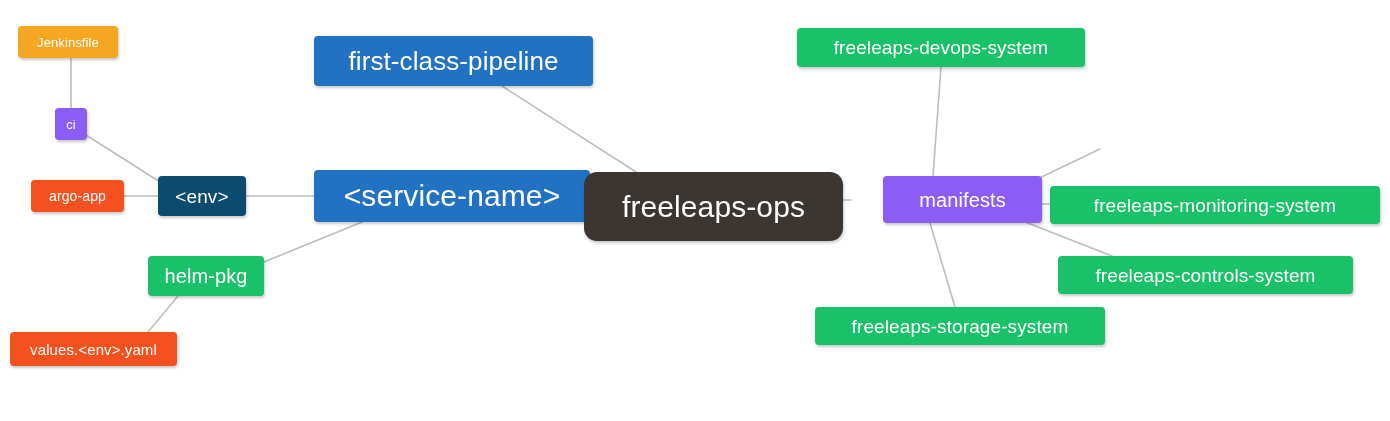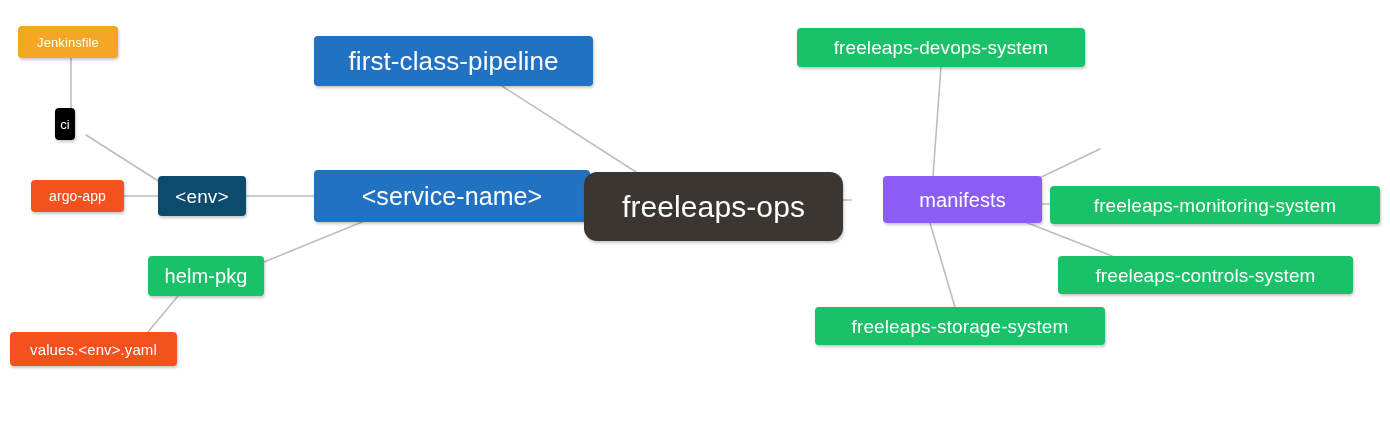--- a/index.html
+++ b/index.html
@@ -68,27 +68,27 @@
       <line x1="564" y1="199" x2="584" y2="199" stroke="#bdbdbd" stroke-width="1.6" stroke-linecap="round"></line>
       <line x1="843" y1="200" x2="851" y2="200" stroke="#bdbdbd" stroke-width="1.6" stroke-linecap="round"></line>
       <line x1="933" y1="176" x2="941" y2="67" stroke="#bdbdbd" stroke-width="1.6" stroke-linecap="round"></line>
       <line x1="1010" y1="192" x2="1100" y2="149" stroke="#bdbdbd" stroke-width="1.6" stroke-linecap="round"></line>
       <line x1="1010" y1="204" x2="1050" y2="204" stroke="#bdbdbd" stroke-width="1.6" stroke-linecap="round"></line>
       <line x1="1010" y1="216" x2="1112" y2="256" stroke="#bdbdbd" stroke-width="1.6" stroke-linecap="round"></line>
       <line x1="930" y1="223" x2="955" y2="307" stroke="#bdbdbd" stroke-width="1.6" stroke-linecap="round"></line>
     </svg>
   <div id="node-layer">
       <div class="mm-node" style="left: 18px; top: 26px; width: 100px; height: 32px; background: rgb(245, 166, 35); font-size: 13px;">Jenkinsfile</div>
-      <div class="mm-node" style="left: 55px; top: 108px; width: 20px; height: 32px; background: #000000; font-size: 13px;">ci</div>
+      <div class="mm-node" style="left: 55px; top: 108px; width: 32px; height: 32px; background: #8b5cf6; font-size: 13px;">ci</div>
       <div class="mm-node" style="left: 31px; top: 180px; width: 93px; height: 32px; background: rgb(244, 81, 30); font-size: 14px;">argo-app</div>
       <div class="mm-node" style="left: 158px; top: 176px; width: 88px; height: 40px; background: #0c4a6e; font-size: 19px;">&lt;env&gt;</div>
       <div class="mm-node" style="left: 148px; top: 256px; width: 116px; height: 40px; background: rgb(25, 194, 104); font-size: 20px;">helm-pkg</div>
       <div class="mm-node" style="left: 10px; top: 332px; width: 167px; height: 34px; background: rgb(244, 81, 30); font-size: 15px;">values.&lt;env&gt;.yaml</div>
       <div class="mm-node" style="left: 314px; top: 36px; width: 279px; height: 50px; background: rgb(34, 114, 196); font-size: 26px;">first-class-pipeline</div>
-      <div class="mm-node" style="left: 314px; top: 170px; width: 276px; height: 52px; background: rgb(34, 114, 196); font-size: 25px;">&lt;service-name&gt;</div>
+      <div class="mm-node" style="left: 314px; top: 170px; width: 276px; height: 52px; background: rgb(34, 114, 196); font-size: 30px;">&lt;service-name&gt;</div>
       <div class="mm-node root" style="left: 584px; top: 172px; width: 259px; height: 69px; background: rgb(59, 54, 50); font-size: 30px;">freeleaps-ops</div>
       <div class="mm-node" style="left: 851px; top: 176px; width: 159px; height: 47px; background: #8b5cf6; font-size: 20px; margin-left: 32px;">manifests</div>
       <div class="mm-node" style="left: 797px; top: 28px; width: 288px; height: 39px; background: rgb(25, 194, 104); font-size: 19px;">freeleaps-devops-system</div>
       <div class="mm-node" style="left: 1050px; top: 186px; width: 330px; height: 38px; background: rgb(25, 194, 104); font-size: 19px;">freeleaps-monitoring-system</div>
       <div class="mm-node" style="left: 1058px; top: 256px; width: 295px; height: 38px; background: rgb(25, 194, 104); font-size: 19px;">freeleaps-controls-system</div>
       <div class="mm-node" style="left: 815px; top: 307px; width: 290px; height: 38px; background: rgb(25, 194, 104); font-size: 19px;">freeleaps-storage-system</div>
     </div>
 </div>
 
 </body></html>

